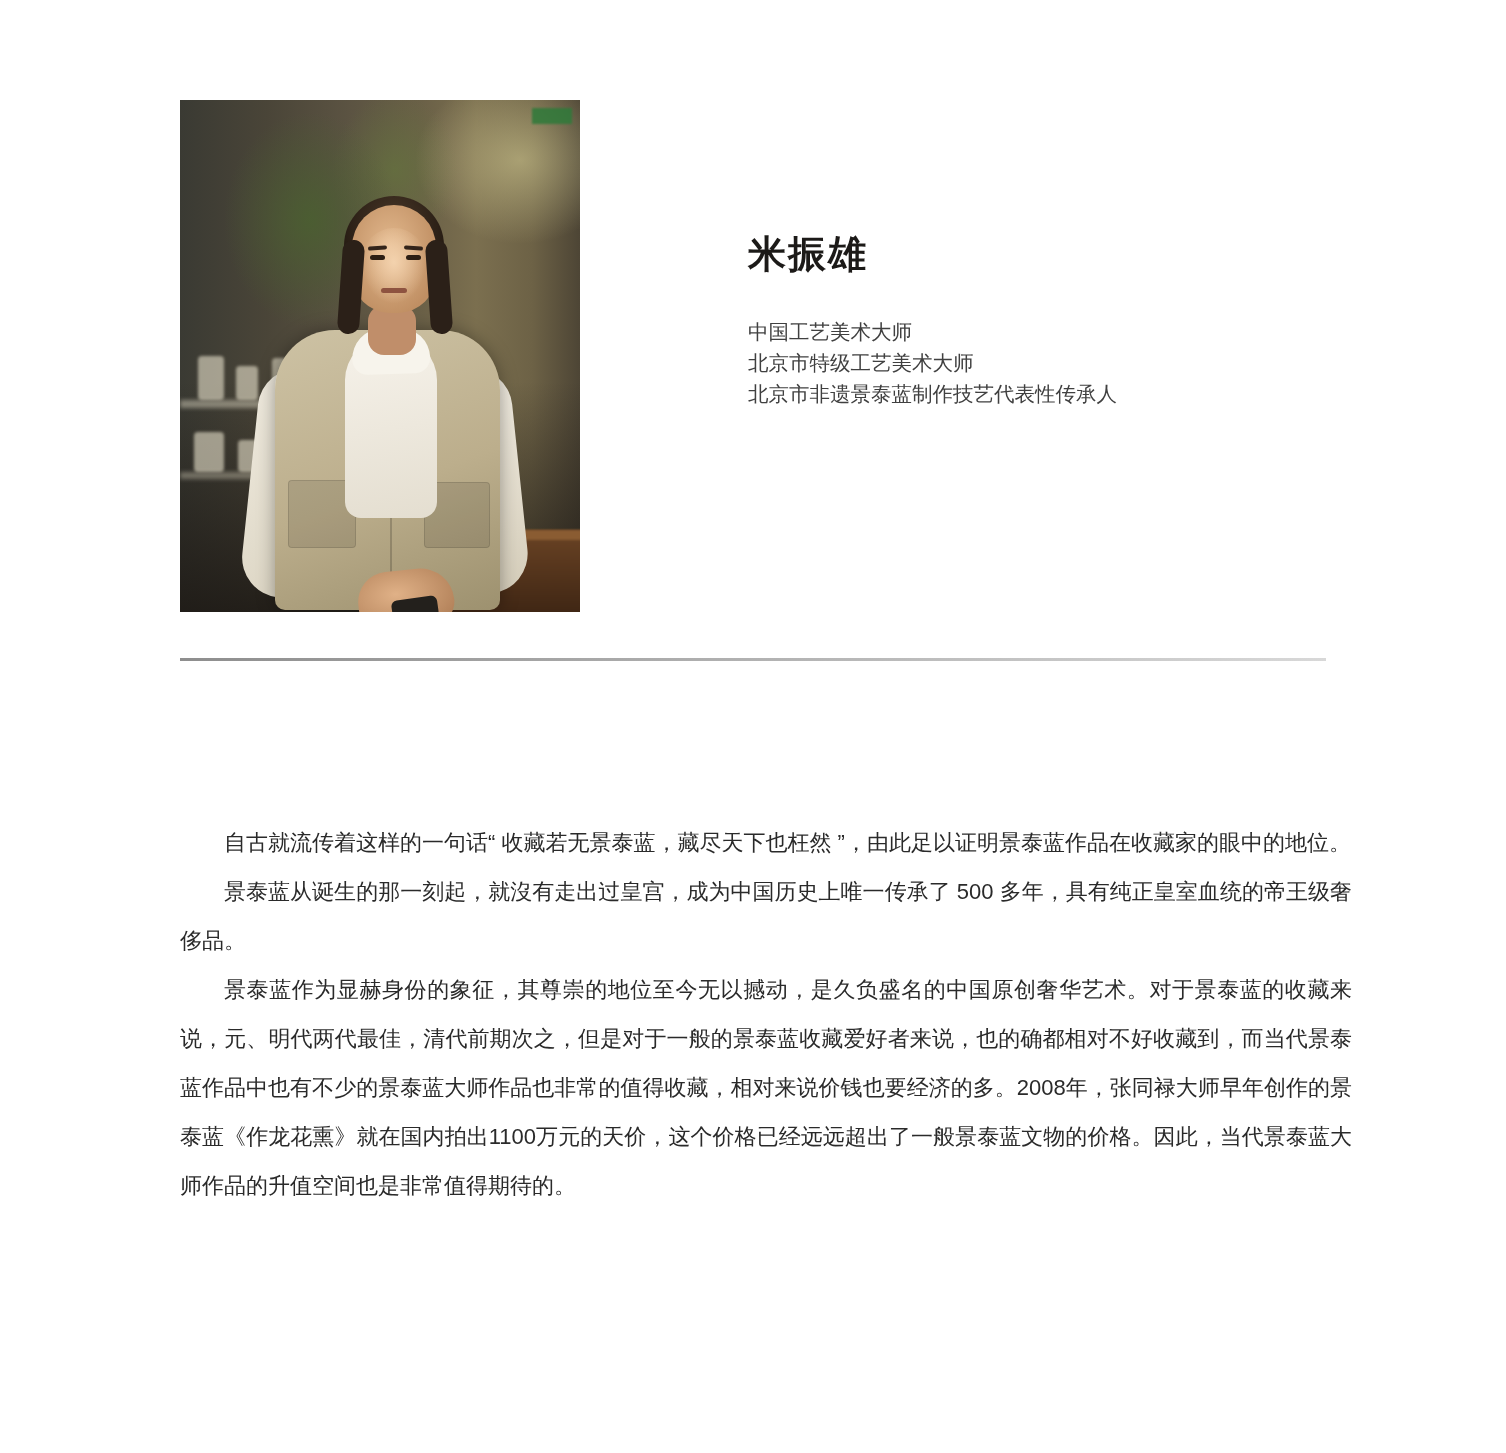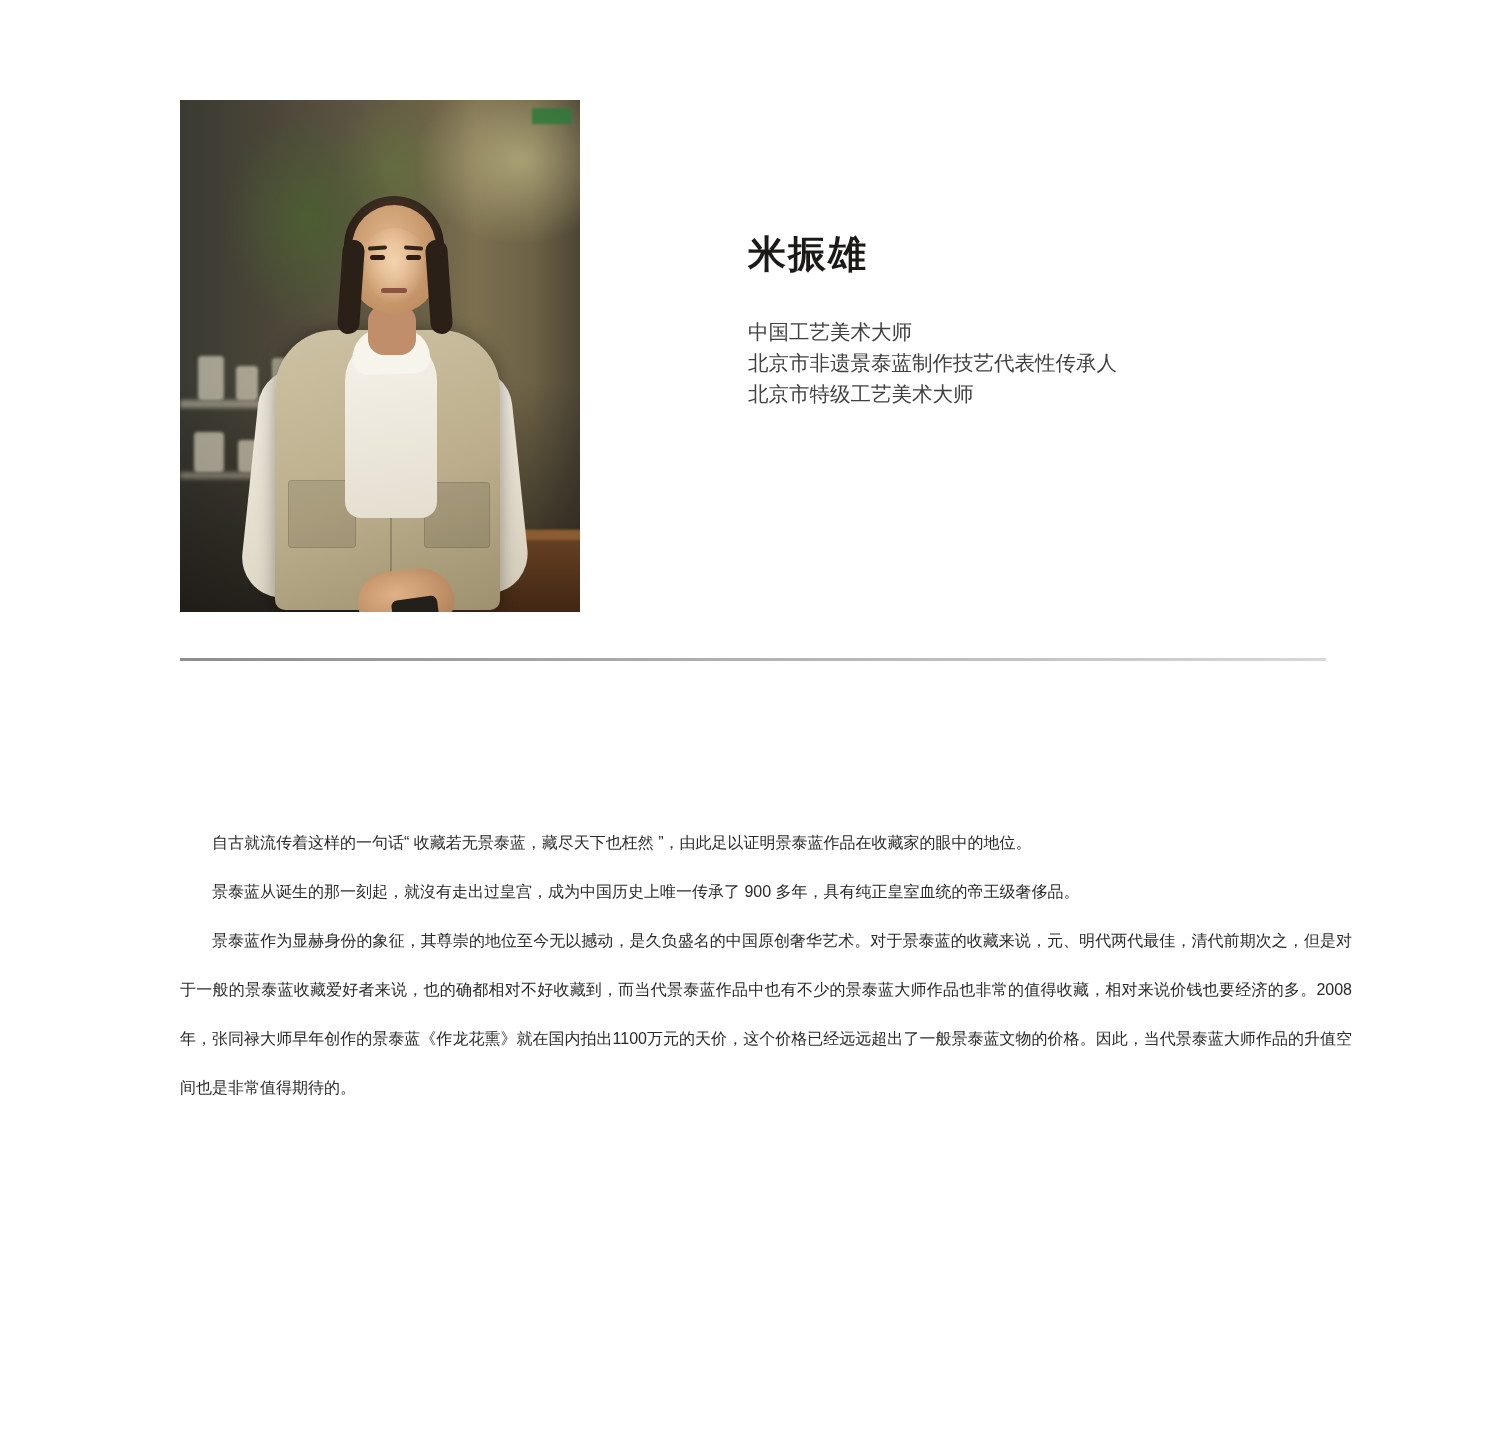--- a/index.html
+++ b/index.html
@@ -285,21 +285,21 @@
   
   .body-copy {
     position: absolute;
     left: 180px;
     top: 818px;
     width: 1172px;
   }
   .body-copy p {
     margin: 0;
     font-family: "Liberation Sans", "DejaVu Sans", sans-serif;
-    font-size: 16px;
+    font-size: 22px;
     line-height: 49px;
     color: #2a2a2a;
     text-align: justify;
     text-justify: inter-character;
     text-indent: 2em;
   }
 </style>
 </head>
 <body>
 
@@ -340,28 +340,28 @@
       <div class="eye r"></div>
       <div class="mouth"></div>
       <div class="fig-hands"></div>
       <div class="fig-strap"></div>
     </div>
 
     <div class="profile-text">
       <h1 class="master-name">米振雄</h1>
       <ul class="titles">
         <li>中国工艺美术大师</li>
+        <li>北京市特级工艺美术大师</li>
         <li>北京市非遗景泰蓝制作技艺代表性传承人</li>
-        <li>北京市特级工艺美术大师</li>
       </ul>
     </div>
 
   </section>
 
   <div class="divider"></div>
 
   <section class="body-copy">
     <p>自古就流传着这样的一句话“ 收藏若无景泰蓝，藏尽天下也枉然 ”，由此足以证明景泰蓝作品在收藏家的眼中的地位。</p>
-    <p>景泰蓝从诞生的那一刻起，就沒有走出过皇宫，成为中国历史上唯一传承了 900 多年，具有纯正皇室血统的帝王级奢侈品。</p>
+    <p>景泰蓝从诞生的那一刻起，就沒有走出过皇宫，成为中国历史上唯一传承了 500 多年，具有纯正皇室血统的帝王级奢侈品。</p>
     <p>景泰蓝作为显赫身份的象征，其尊崇的地位至今无以撼动，是久负盛名的中国原创奢华艺术。对于景泰蓝的收藏来说，元、明代两代最佳，清代前期次之，但是对于一般的景泰蓝收藏爱好者来说，也的确都相对不好收藏到，而当代景泰蓝作品中也有不少的景泰蓝大师作品也非常的值得收藏，相对来说价钱也要经济的多。2008年，张同禄大师早年创作的景泰蓝《作龙花熏》就在国内拍出1100万元的天价，这个价格已经远远超出了一般景泰蓝文物的价格。因此，当代景泰蓝大师作品的升值空间也是非常值得期待的。</p>
   </section>
 
 </div>
 
 </body></html>

